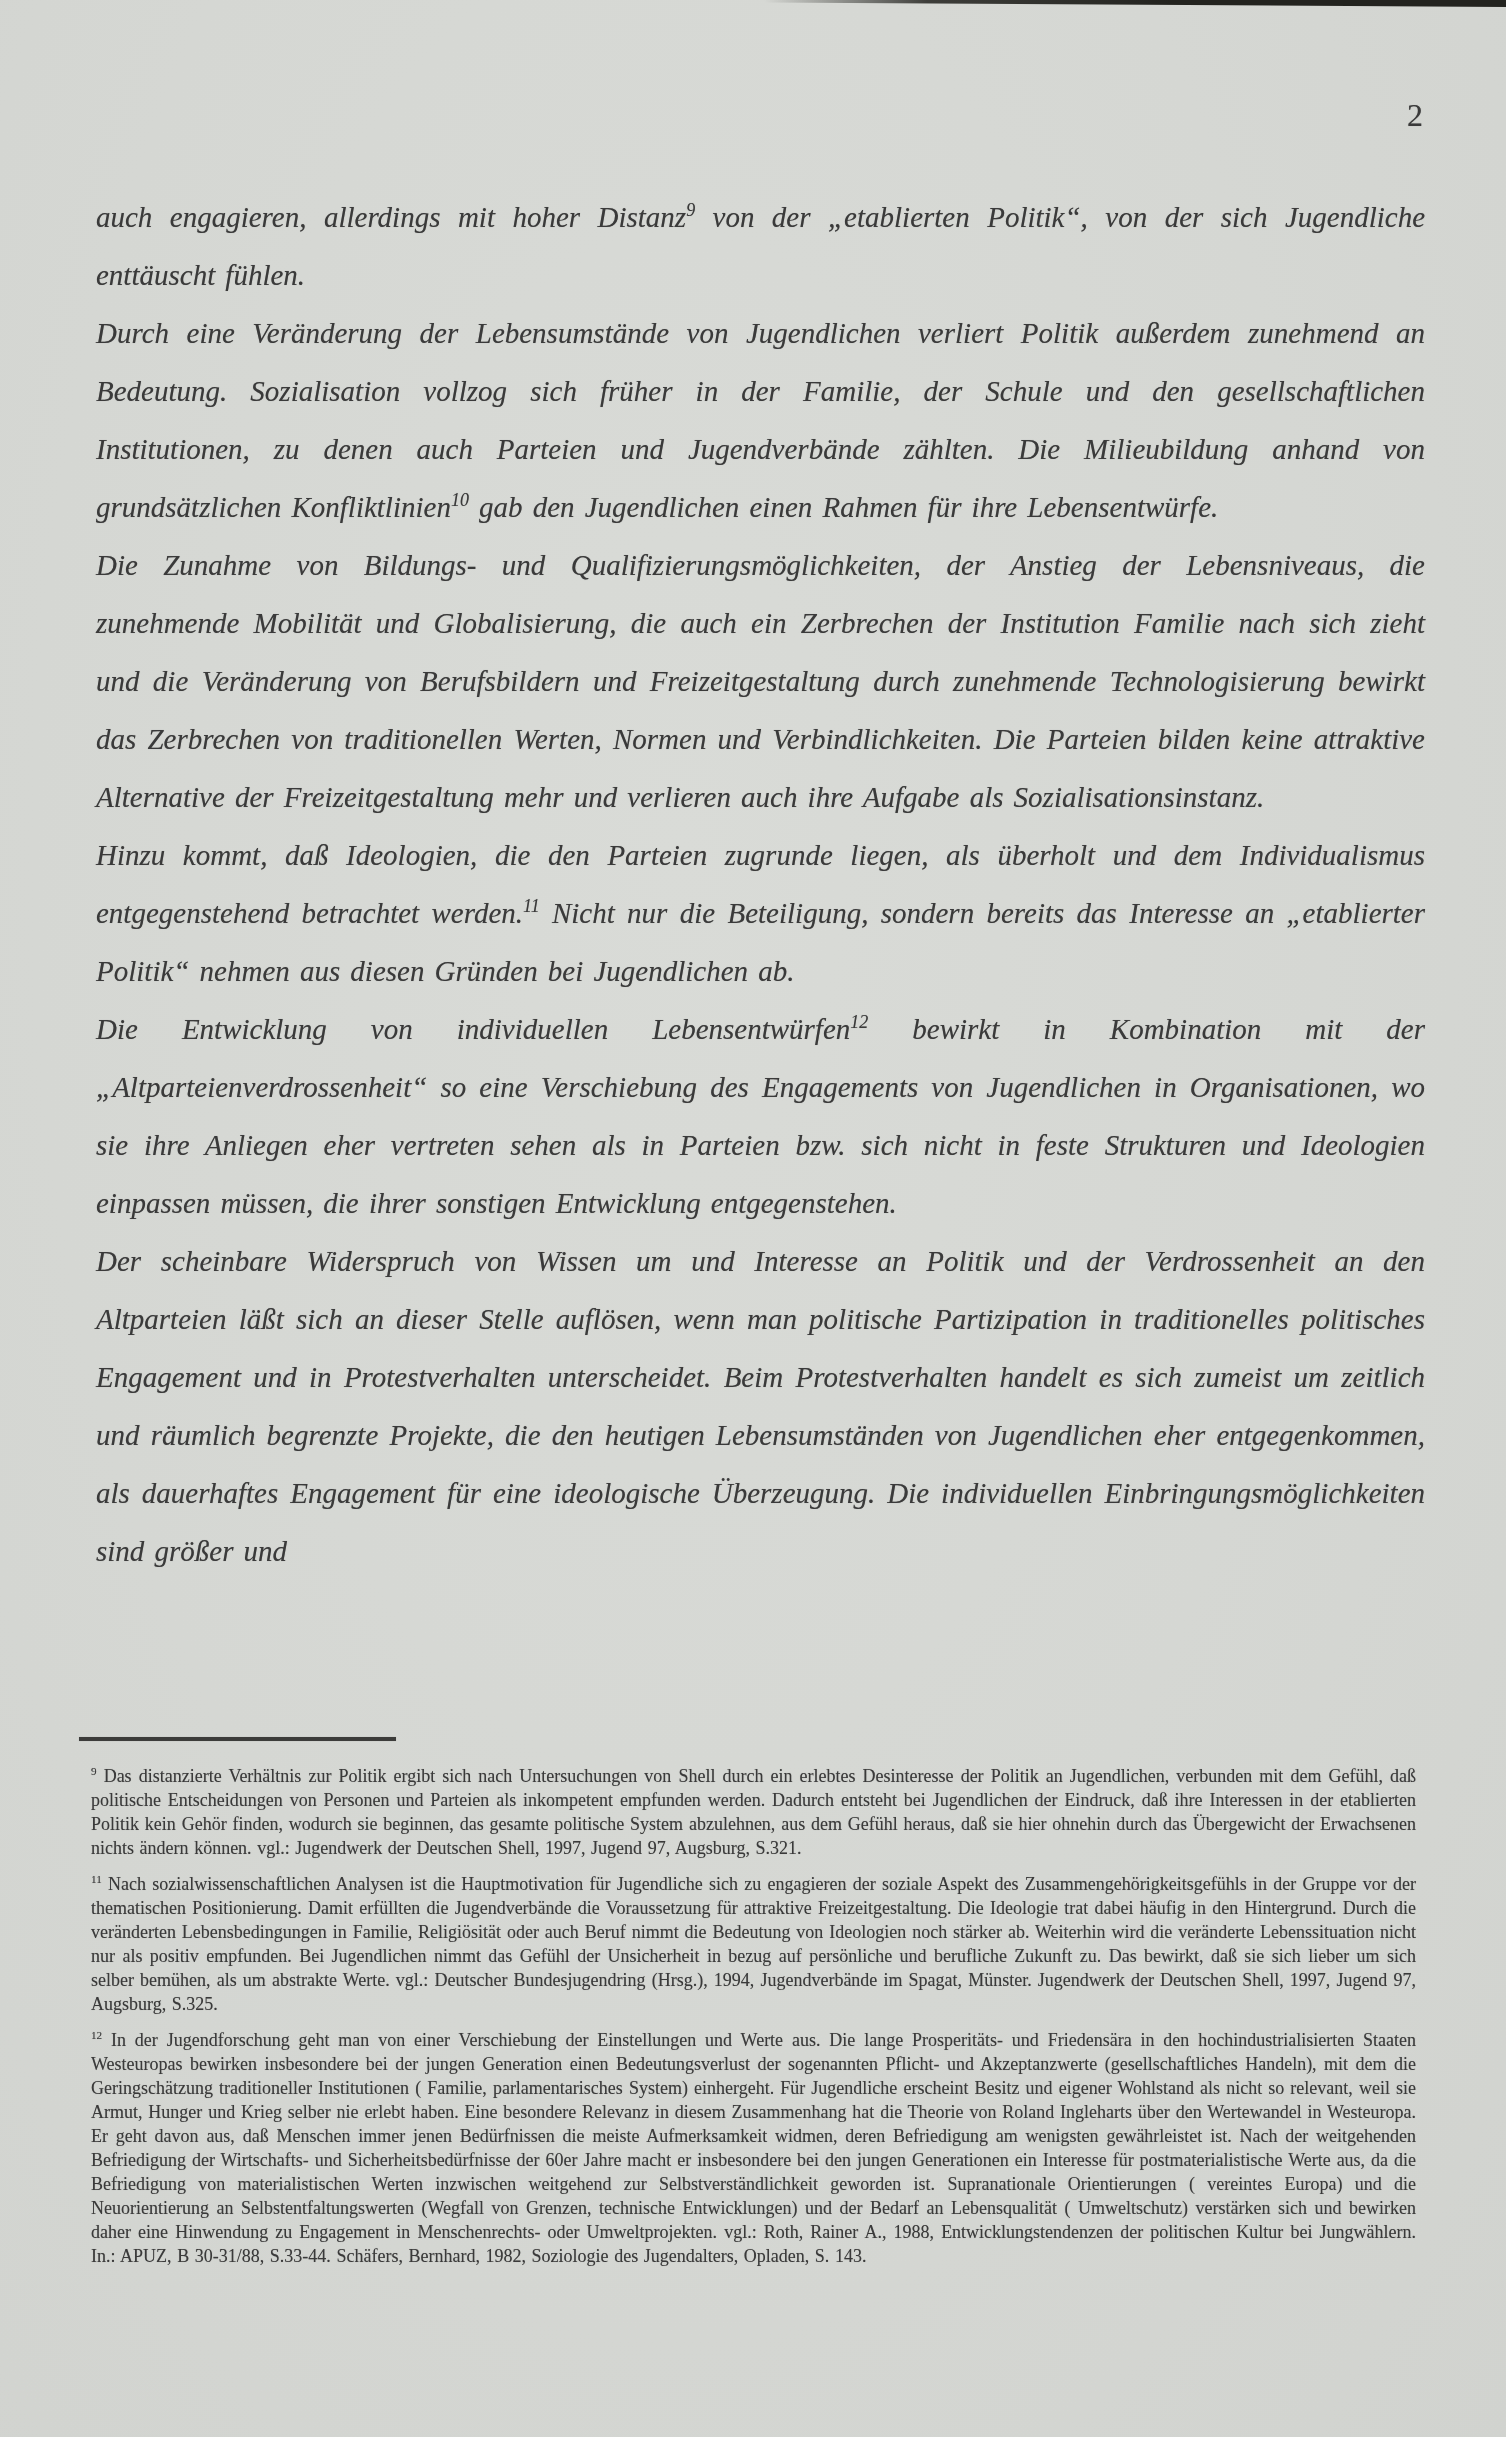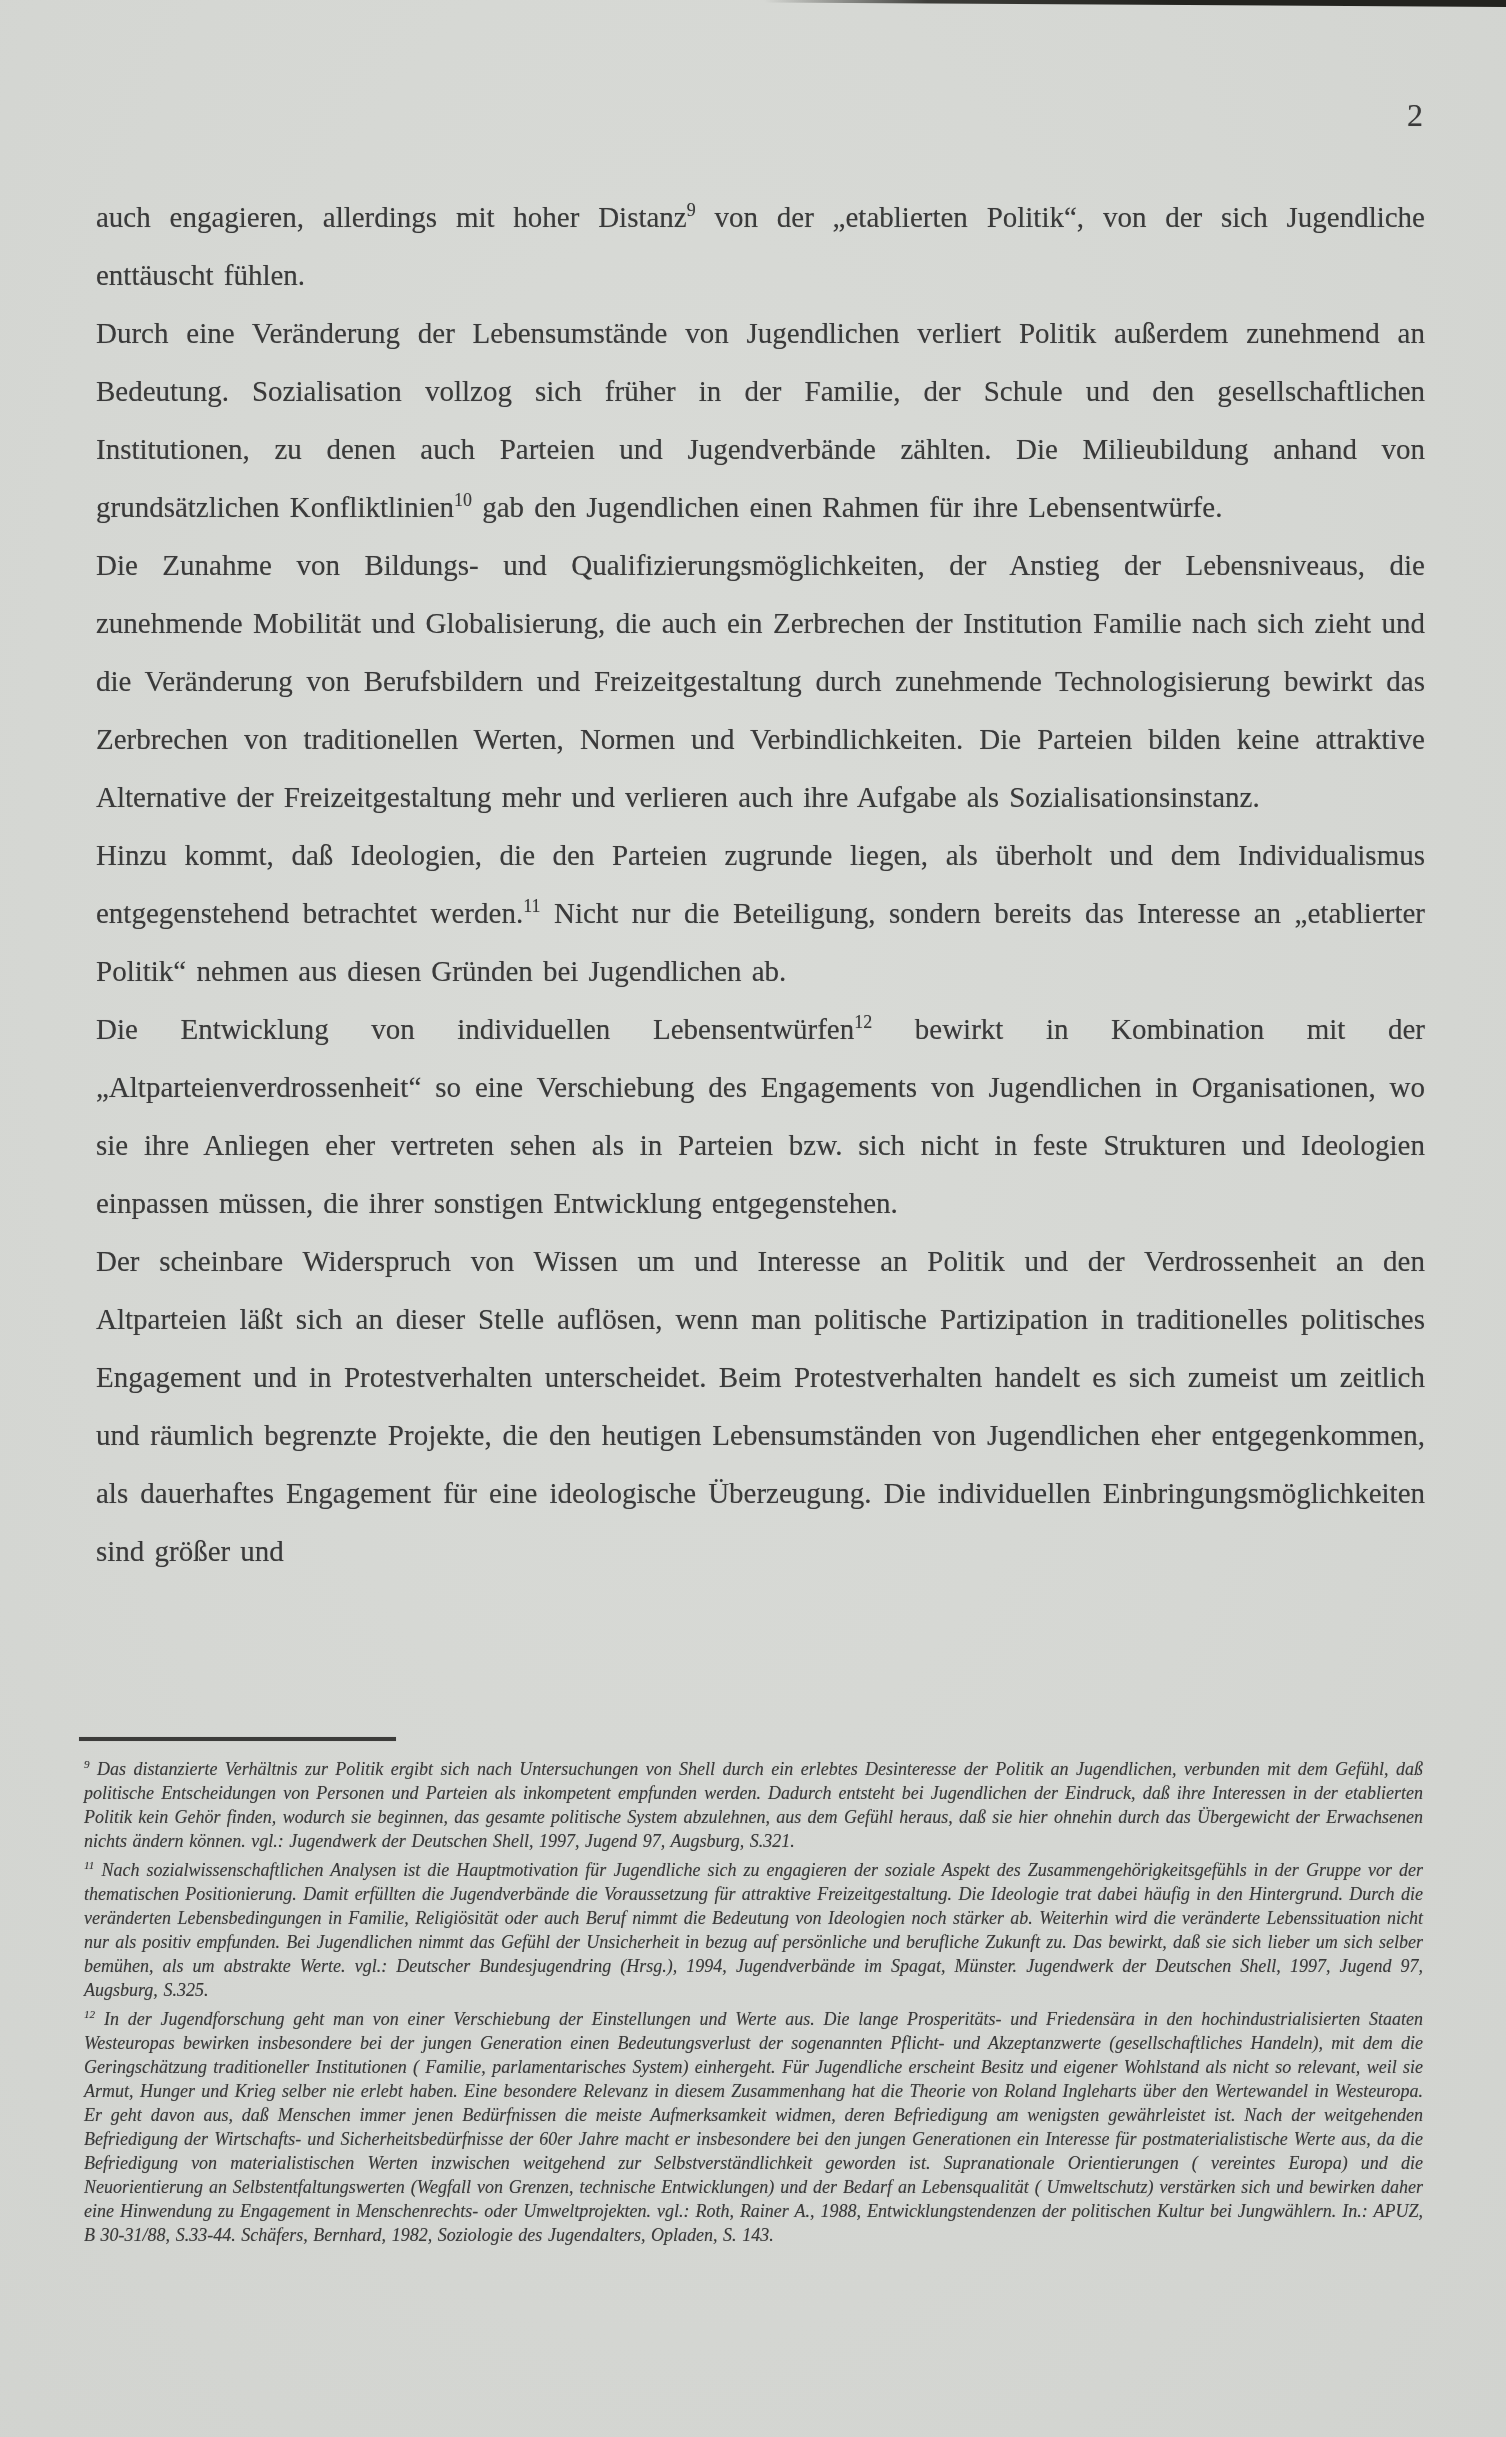--- a/index.html
+++ b/index.html
@@ -37,20 +37,21 @@
   .body-text {
     position: absolute;
     left: 96px;
     top: 188px;
     width: 1329px;
     font-size: 29px;
     line-height: 58px;
     text-align: justify;
     word-spacing: 0.10em;
     text-shadow: 0 0 0.7px rgba(55,55,55,0.45);
+    font-style: italic;
   }
   .body-text p {
     margin: 0;
     padding: 0;
   }
   .body-text sup, .footnotes sup {
     font-size: 0.62em;
     line-height: 0;
     vertical-align: super;
   }
@@ -68,23 +69,22 @@
     left: 79px;
     top: 1752px;
     width: 1349px;
     font-size: 18px;
     line-height: 24px;
     text-align: justify;
     word-spacing: 0.06em;
     text-shadow: 0 0 0.7px rgba(55,55,55,0.4);
   }
   .footnotes p {
-    margin: 5px;
+    margin: 12px;
     padding: 0;
-    font-style: italic;
   }
 </style>
 </head>
 <body>
 
 <div class="page" style="--paper: #d5d7d3; --paper-light: #d9dbd7; --paper-dark: #d1d3cf; --ink: #3a3a3a;">
   <div class="scan-edge"></div>
   <div class="page-number">2</div>
   <div class="body-text" id="body-text">
       <p>auch engagieren, allerdings mit hoher Distanz<sup>9</sup> von der „etablierten Politik“, von der sich Jugendliche enttäuscht fühlen.</p>

